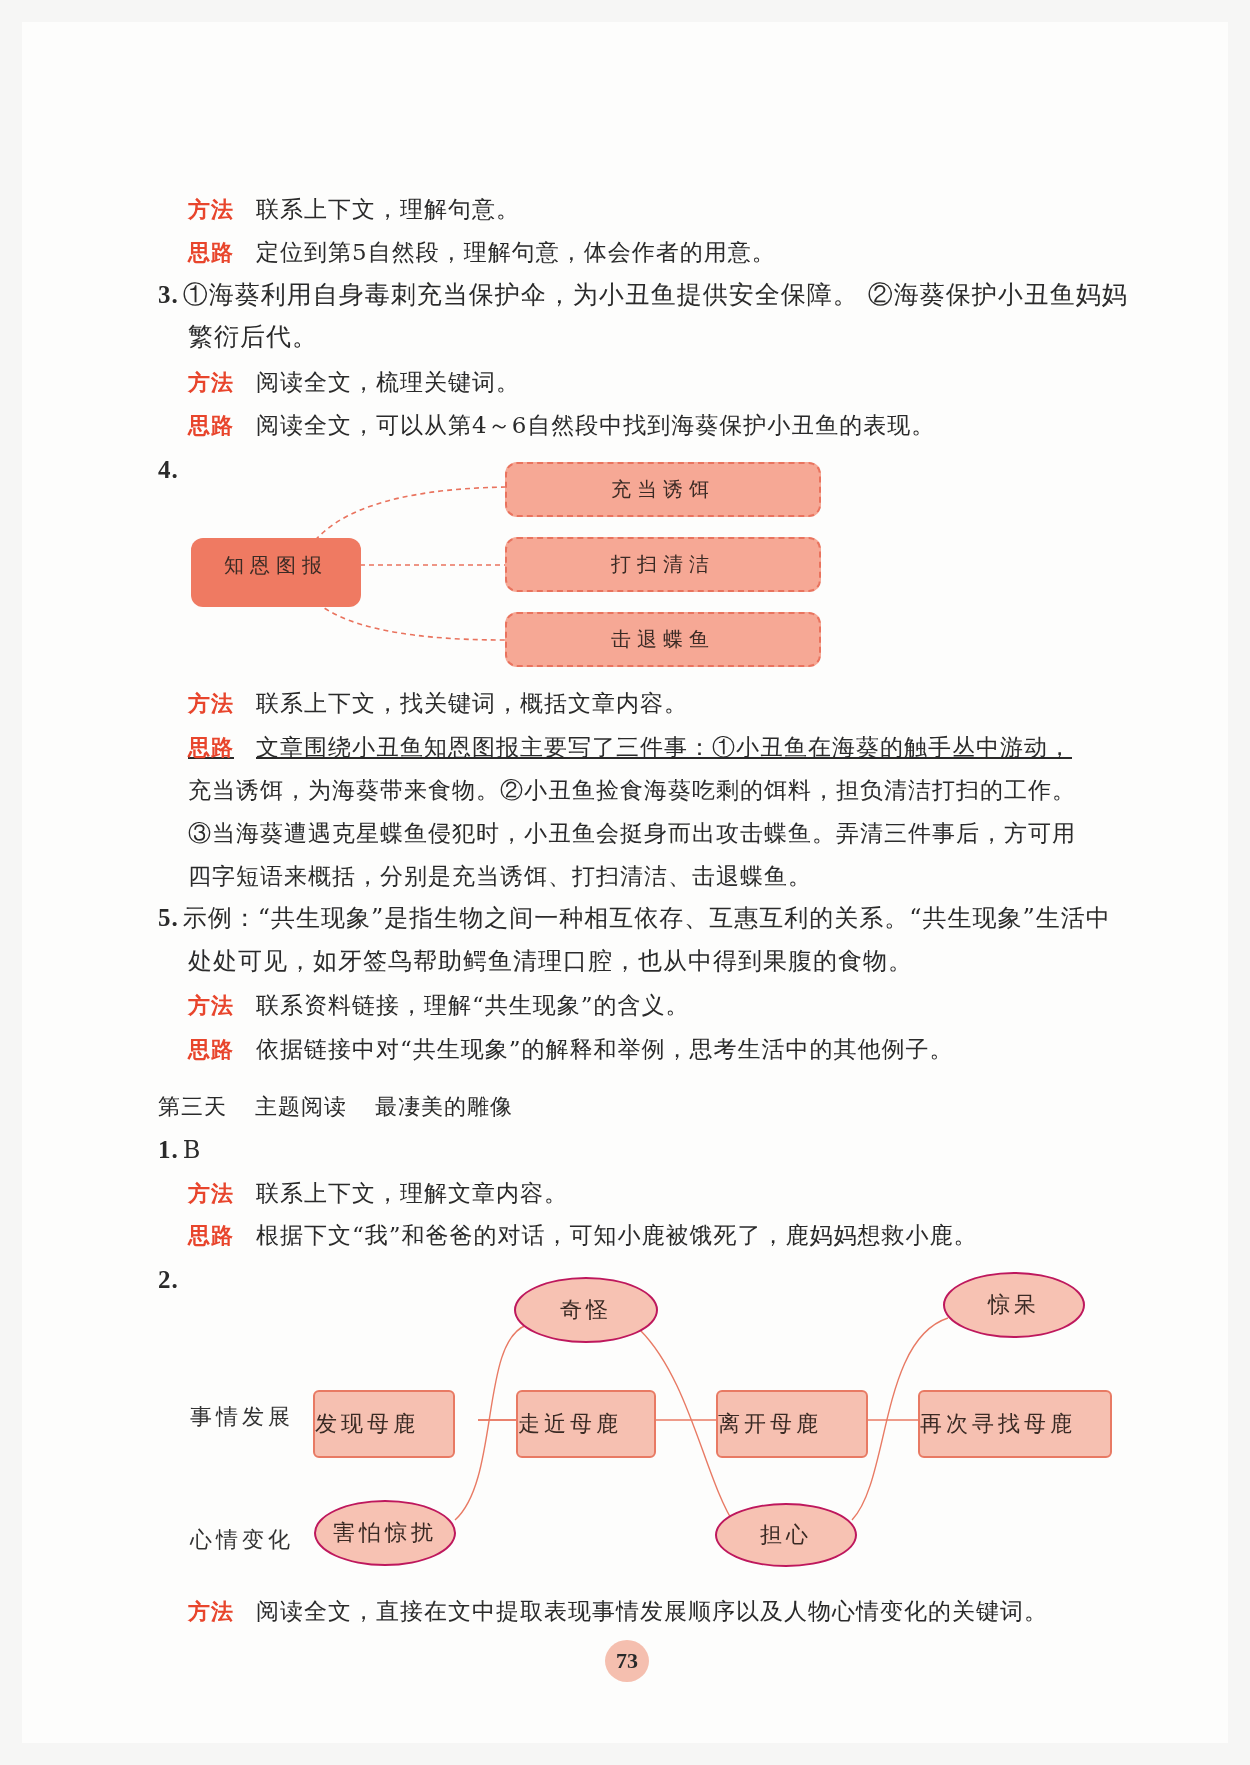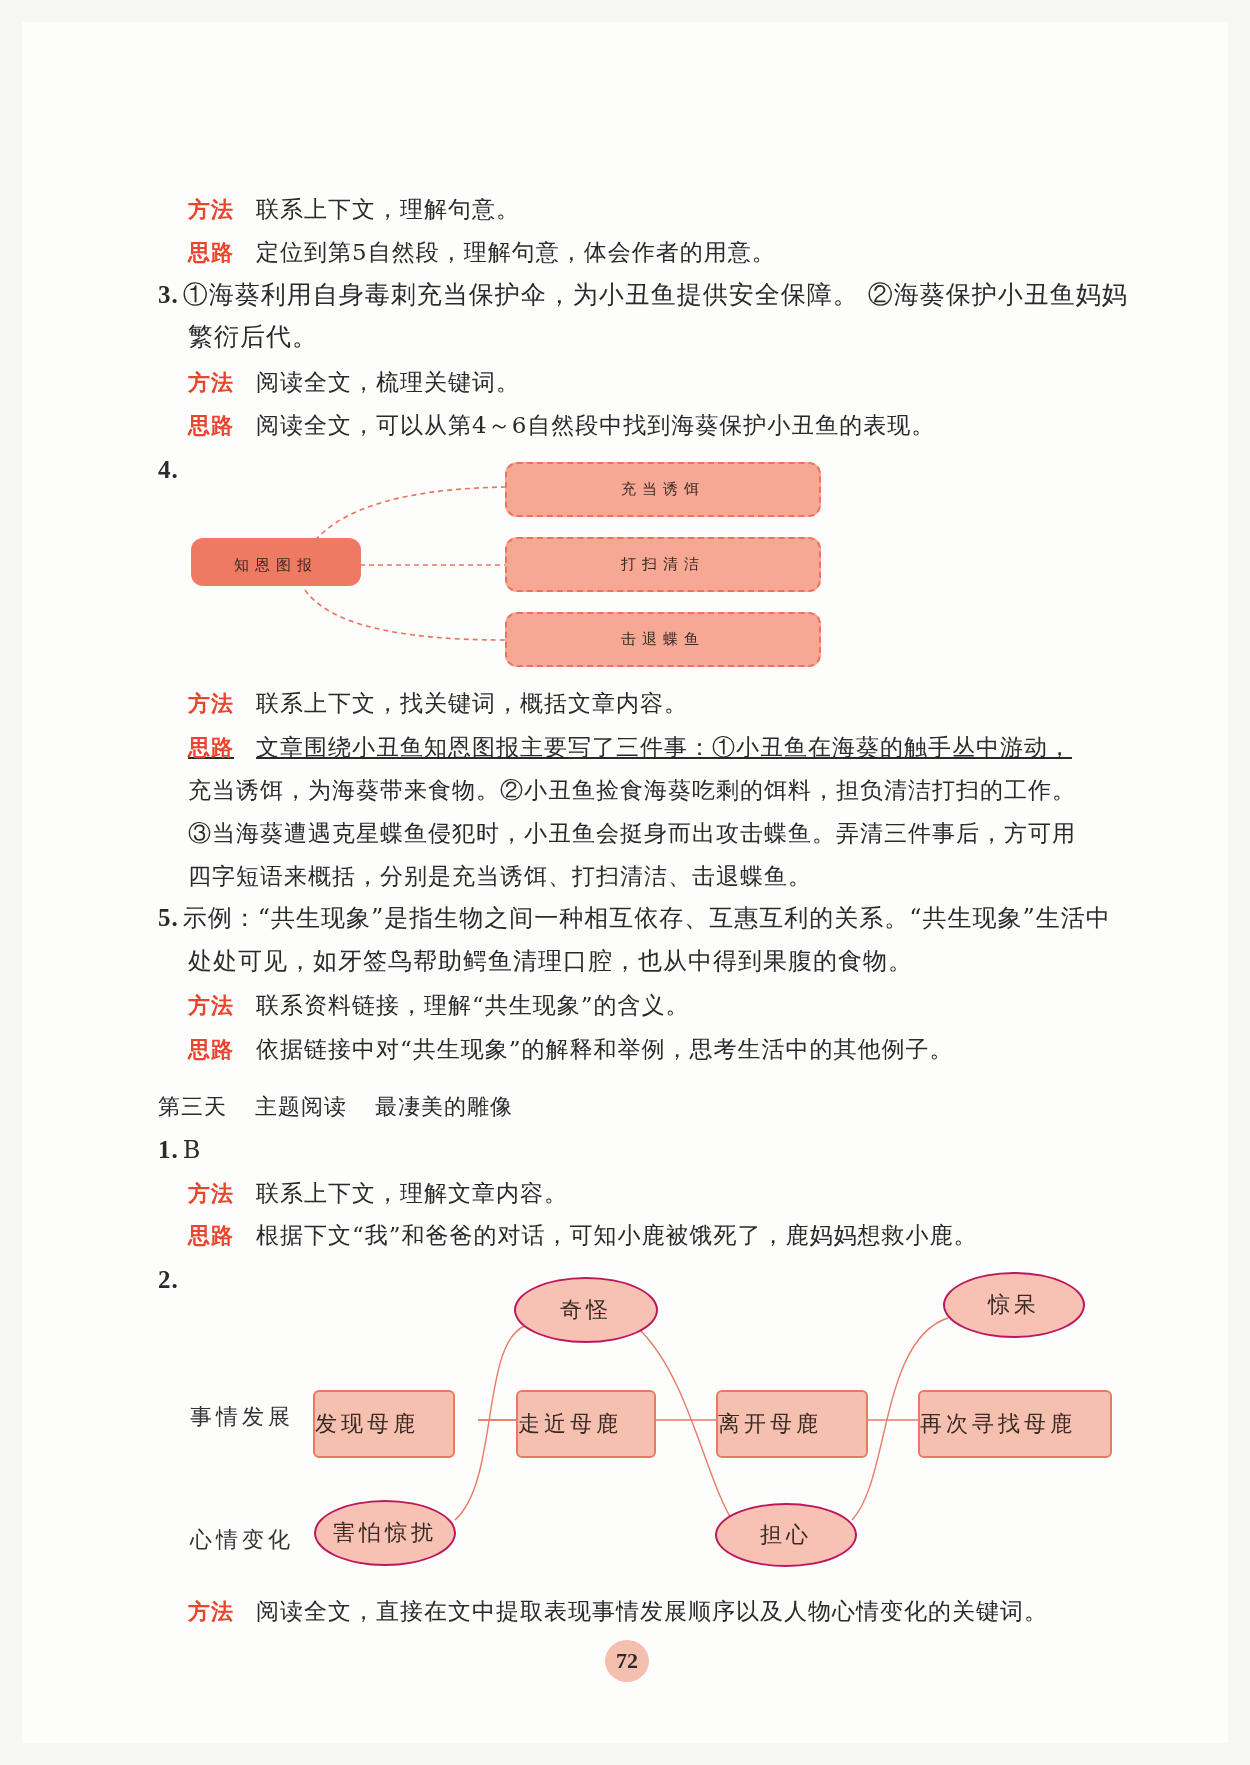--- a/index.html
+++ b/index.html
@@ -19,21 +19,21 @@
     color: #e8452c; font-family: "DejaVu Sans", "Liberation Sans", sans-serif;
     font-weight: bold; font-size: 22px; margin-right: 22px; letter-spacing: 1px;
   }
   .num { font-weight: bold; font-family: "Liberation Serif", serif; font-size: 25px; margin-right: 4px; }
   .heading { font-family: Liberation Serif, serif; font-size: 22px; letter-spacing: 1px; }
   .heading span { margin-right: 28px; }
 
   
   .d1box {
     position: absolute; border: 2px dashed #e9735e; border-radius: 12px;
-    background: #f6a895; text-align: center; font-size: 15px; letter-spacing: 6px;
+    background: #f6a895; text-align: center; font-size: 20px; letter-spacing: 6px;
     color: #3a2a24; box-sizing: border-box;
   }
   .d1root { background: #ef7a62; border: none; border-radius: 12px; }
 
   
   .d2box {
     position: absolute; background: #f6c0b1; border: 2px solid #e87a64; border-radius: 6px;
     font-size: 22px; letter-spacing: 4px; color: #3a2a24; box-sizing: border-box;
   }
   .d2oval {
@@ -74,21 +74,21 @@
 
 <div class="abs line" style="left:158px; top:455px;">
   <span class="num">4.</span>
 </div>
 
 <svg class="conn" width="1250" height="1765">
   <path d="M305,555 Q340,490 505,487" fill="none" stroke="#e9735e" stroke-width="1.6" stroke-dasharray="5,4"></path>
   <path d="M360,565 L505,565" fill="none" stroke="#e9735e" stroke-width="1.6" stroke-dasharray="5,4"></path>
   <path d="M305,590 Q340,640 505,640" fill="none" stroke="#e9735e" stroke-width="1.6" stroke-dasharray="5,4"></path>
 </svg>
-<div class="d1box d1root" style="left:191px; top:538px; width:170px; height:48px; line-height:55px;">知恩图报</div>
+<div class="d1box d1root" style="left:191px; top:538px; width:170px; height:69px; line-height:55px;">知恩图报</div>
 <div class="d1box" style="left:505px; top:462px; width:316px; height:55px; line-height:51px;">充当诱饵</div>
 <div class="d1box" style="left:505px; top:537px; width:316px; height:55px; line-height:51px;">打扫清洁</div>
 <div class="d1box" style="left:505px; top:612px; width:316px; height:55px; line-height:51px;">击退蝶鱼</div>
 
 <div class="abs line" style="left:188px; top:688px;">
   <span class="tag">方法</span><span>联系上下文，找关键词，概括文章内容。</span>
 </div>
 <div class="abs line" style="left:188px; top:732px;text-decoration:underline;">
   <span class="tag">思路</span><span>文章围绕小丑鱼知恩图报主要写了三件事：①小丑鱼在海葵的触手丛中游动，</span>
 </div>
@@ -149,13 +149,13 @@
 
 <div class="d2oval" style="left:514px; top:1277px; width:144px; height:66px; line-height:62px;">奇怪</div>
 <div class="d2oval" style="left:943px; top:1272px; width:142px; height:66px; line-height:62px;">惊呆</div>
 <div class="d2oval" style="left:314px; top:1500px; width:142px; height:66px; line-height:62px;">害怕惊扰</div>
 <div class="d2oval" style="left:715px; top:1503px; width:142px; height:64px; line-height:60px;">担心</div>
 
 <div class="abs line" style="left:188px; top:1596px;">
   <span class="tag">方法</span><span>阅读全文，直接在文中提取表现事情发展顺序以及人物心情变化的关键词。</span>
 </div>
 
-<div class="pagenum">72</div>
+<div class="pagenum">73</div>
 
 </body></html>

